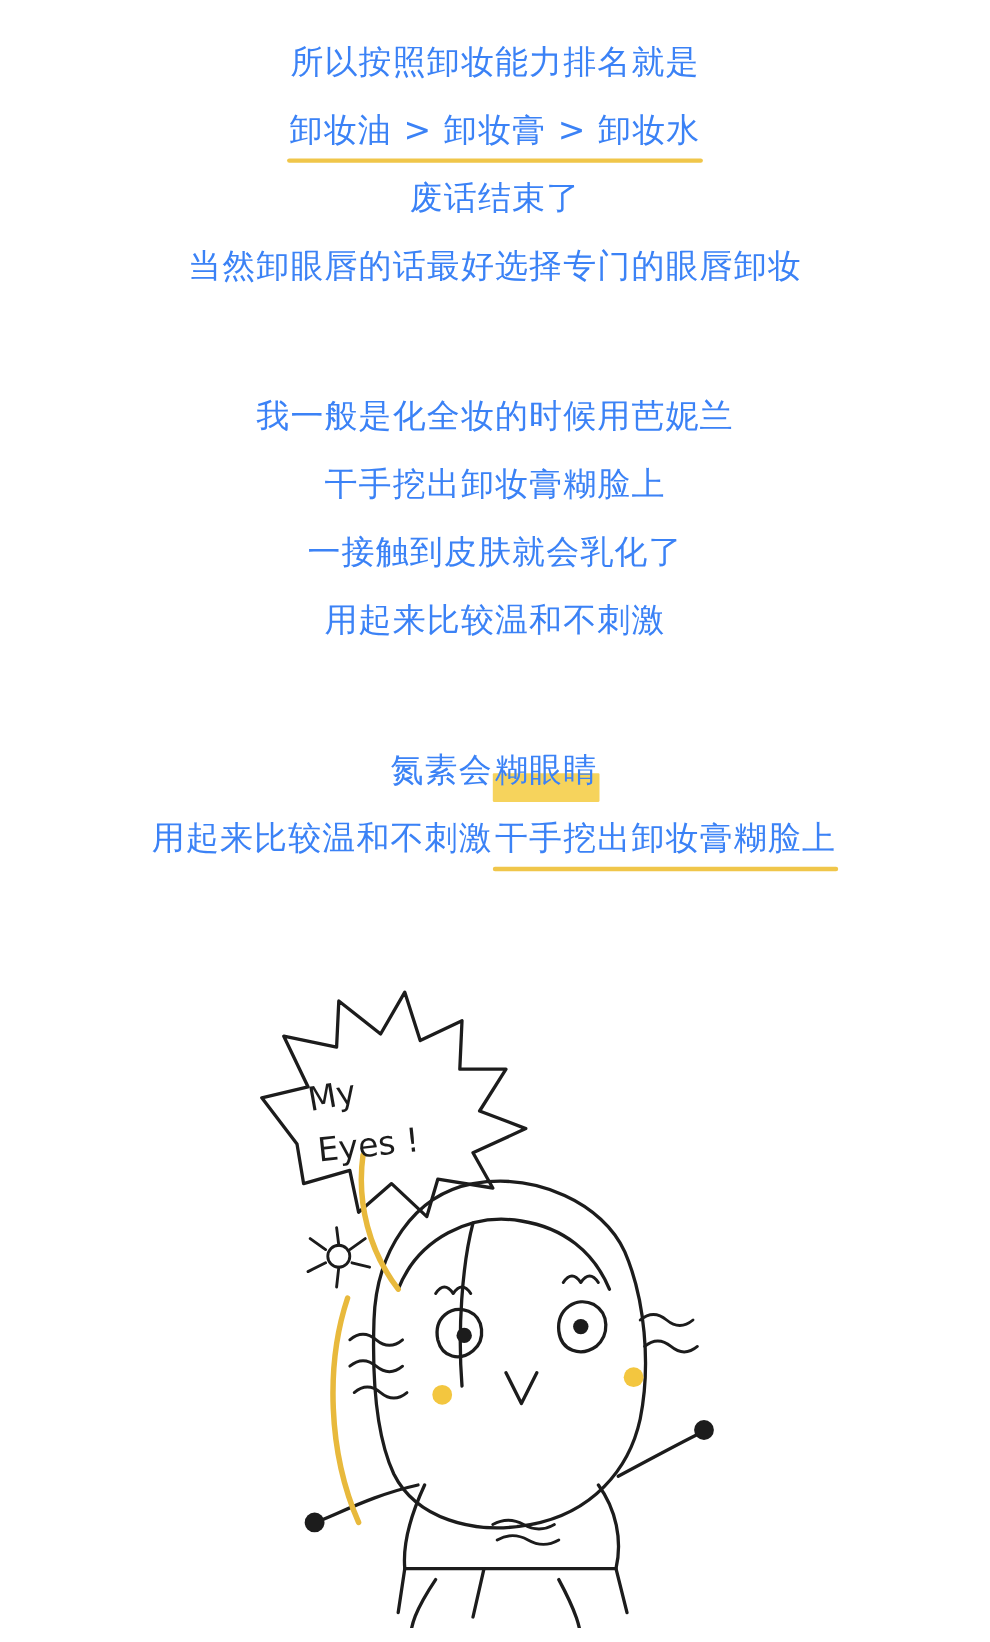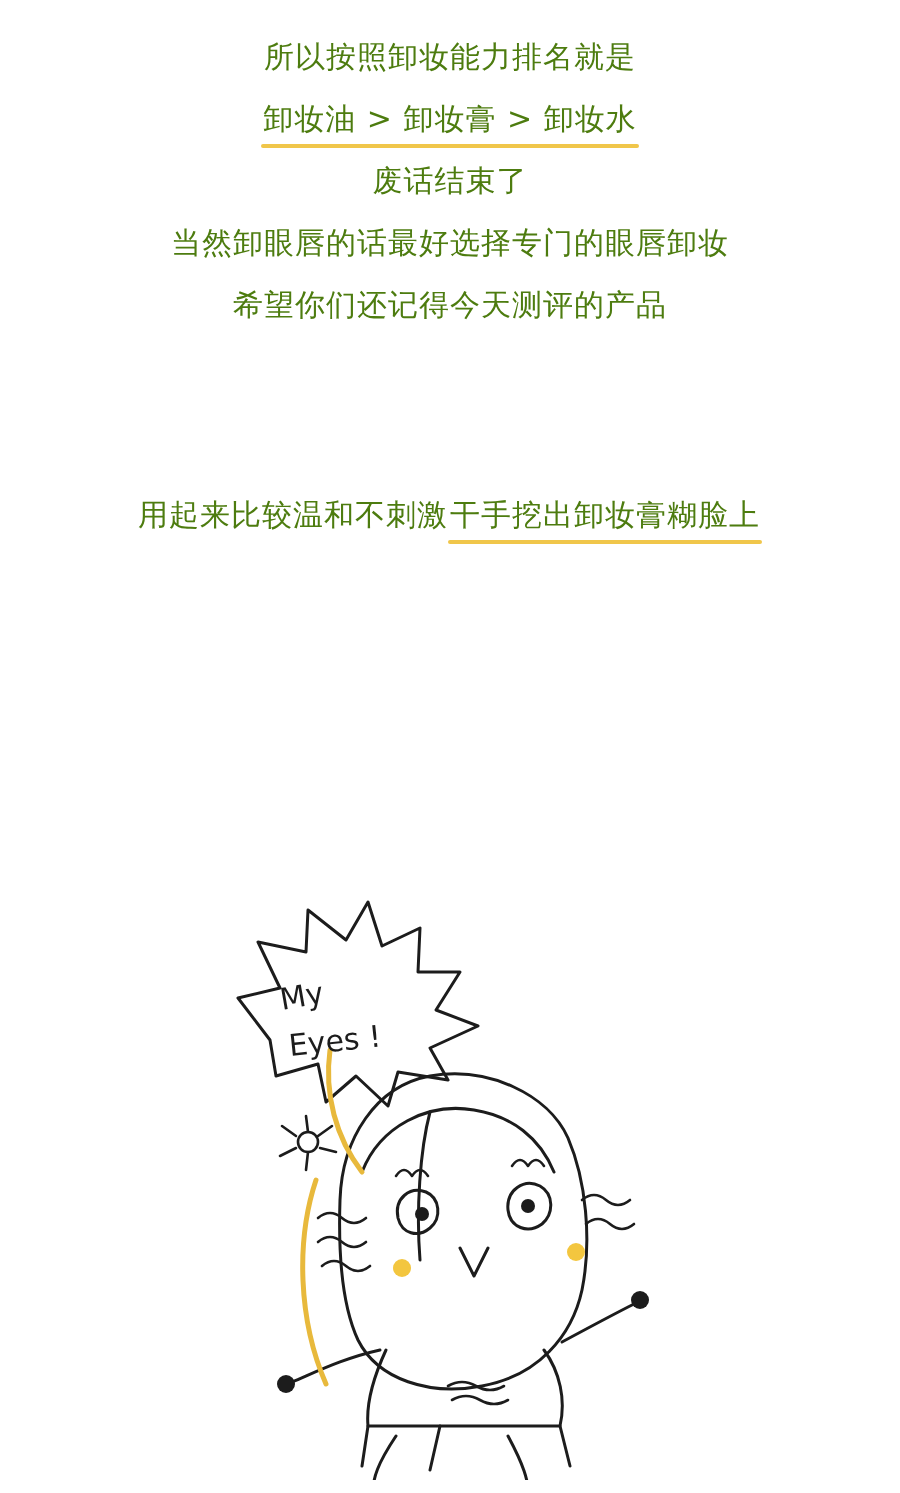--- a/index.html
+++ b/index.html
@@ -24,21 +24,21 @@
 
   .text-block {
     text-align: center;
     padding: 0 60px;
   }
   .line {
     font-size: 30px;
     line-height: 62px;
     letter-spacing: 1px;
     white-space: nowrap;
-    color: #4d7c0f;
+    color: #3b82f6;
   }
   
   .u-mark {
     position: relative;
     display: inline-block;
     padding: 0 2px;
   }
   .u-mark::after {
     content: "";
     position: absolute;
@@ -91,29 +91,37 @@
 
   <div class="top-pad"></div>
 
   <div class="text-block">
     <div class="line">所以按照卸妆能力排名就是</div>
     <div class="line">
       <span class="u-mark">卸妆油 &gt; 卸妆膏 &gt; 卸妆水</span>
     </div>
     <div class="line">废话结束了</div>
     <div class="line">当然卸眼唇的话最好选择专门的眼唇卸妆</div>
-    <div class="line">希望你们还记得今天测评的产品</div>
   </div>
 
   <div class="spacer-lg"></div>
 
+  <div class="text-block">
+    <div class="line">我一般是化全妆的时候用芭妮兰</div>
+    <div class="line">干手挖出卸妆膏糊脸上</div>
+    <div class="line">一接触到皮肤就会乳化了</div>
+    <div class="line">用起来比较温和不刺激</div>
+  </div>
 
   <div class="spacer-lg"></div>
 
   <div class="text-block">
+    <div class="line">
+      <span>氮素会</span><span class="h-mark">糊眼睛</span>
+    </div>
     <div class="line">
       <span>用起来比较温和不刺激</span><span class="u-mark">干手挖出卸妆膏糊脸上</span>
     </div>
   </div>
 
   <div class="illustration">
     <svg width="640" height="600" viewBox="0 0 640 600" fill="none">
       <g stroke="#1c1c1c" stroke-width="3" stroke-linecap="round" stroke-linejoin="round" fill="none">
 
         <path d="M140 160 L108 118 L150 108 L128 62 L176 72 L178 30 L216 60 L238 22 L252 66 L290 48 L288 92 L330 92 L306 130 L348 146 L300 168 L318 200 L268 192 L258 226 L226 196 L196 222 L188 184 L146 196 Z"></path>

